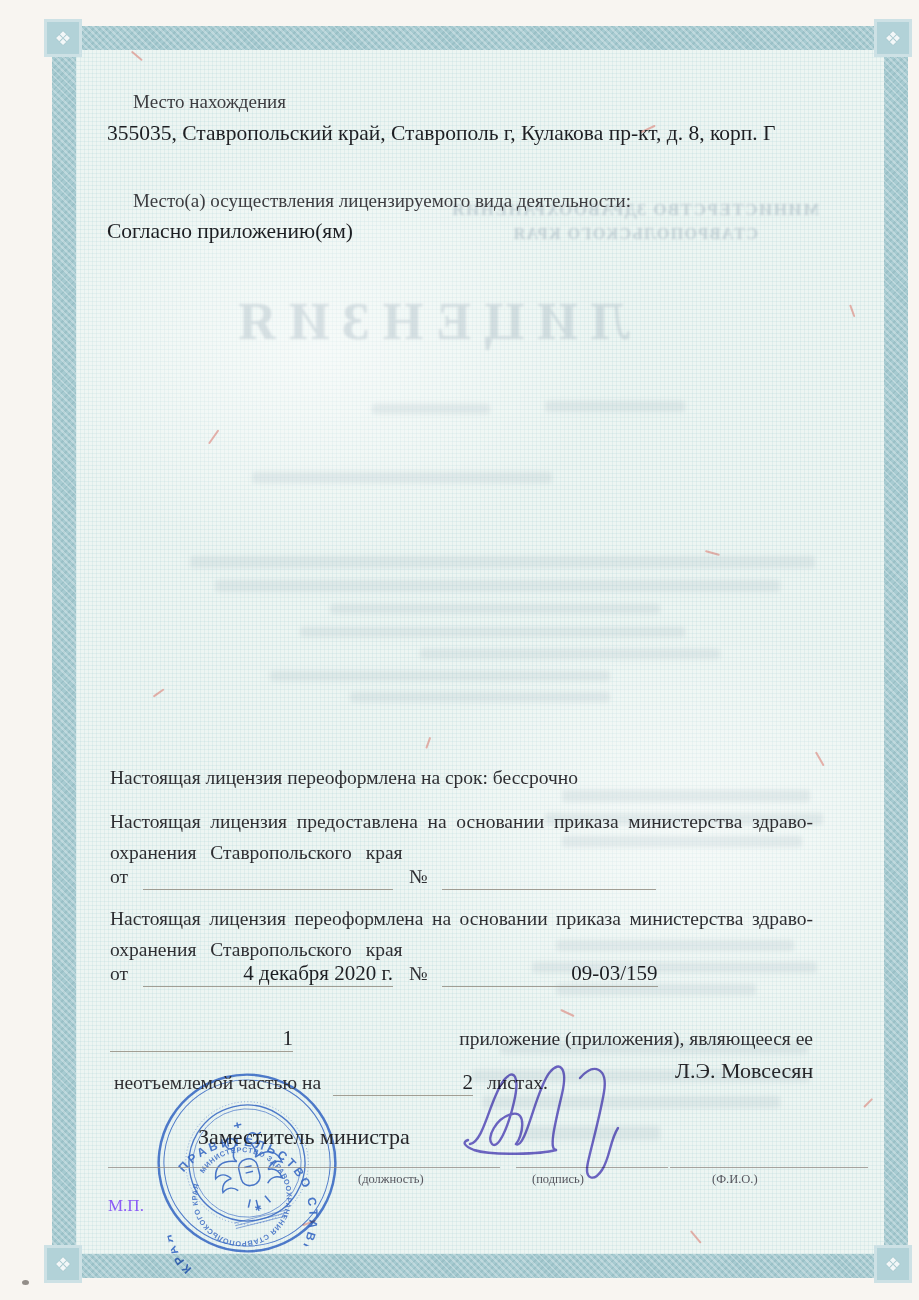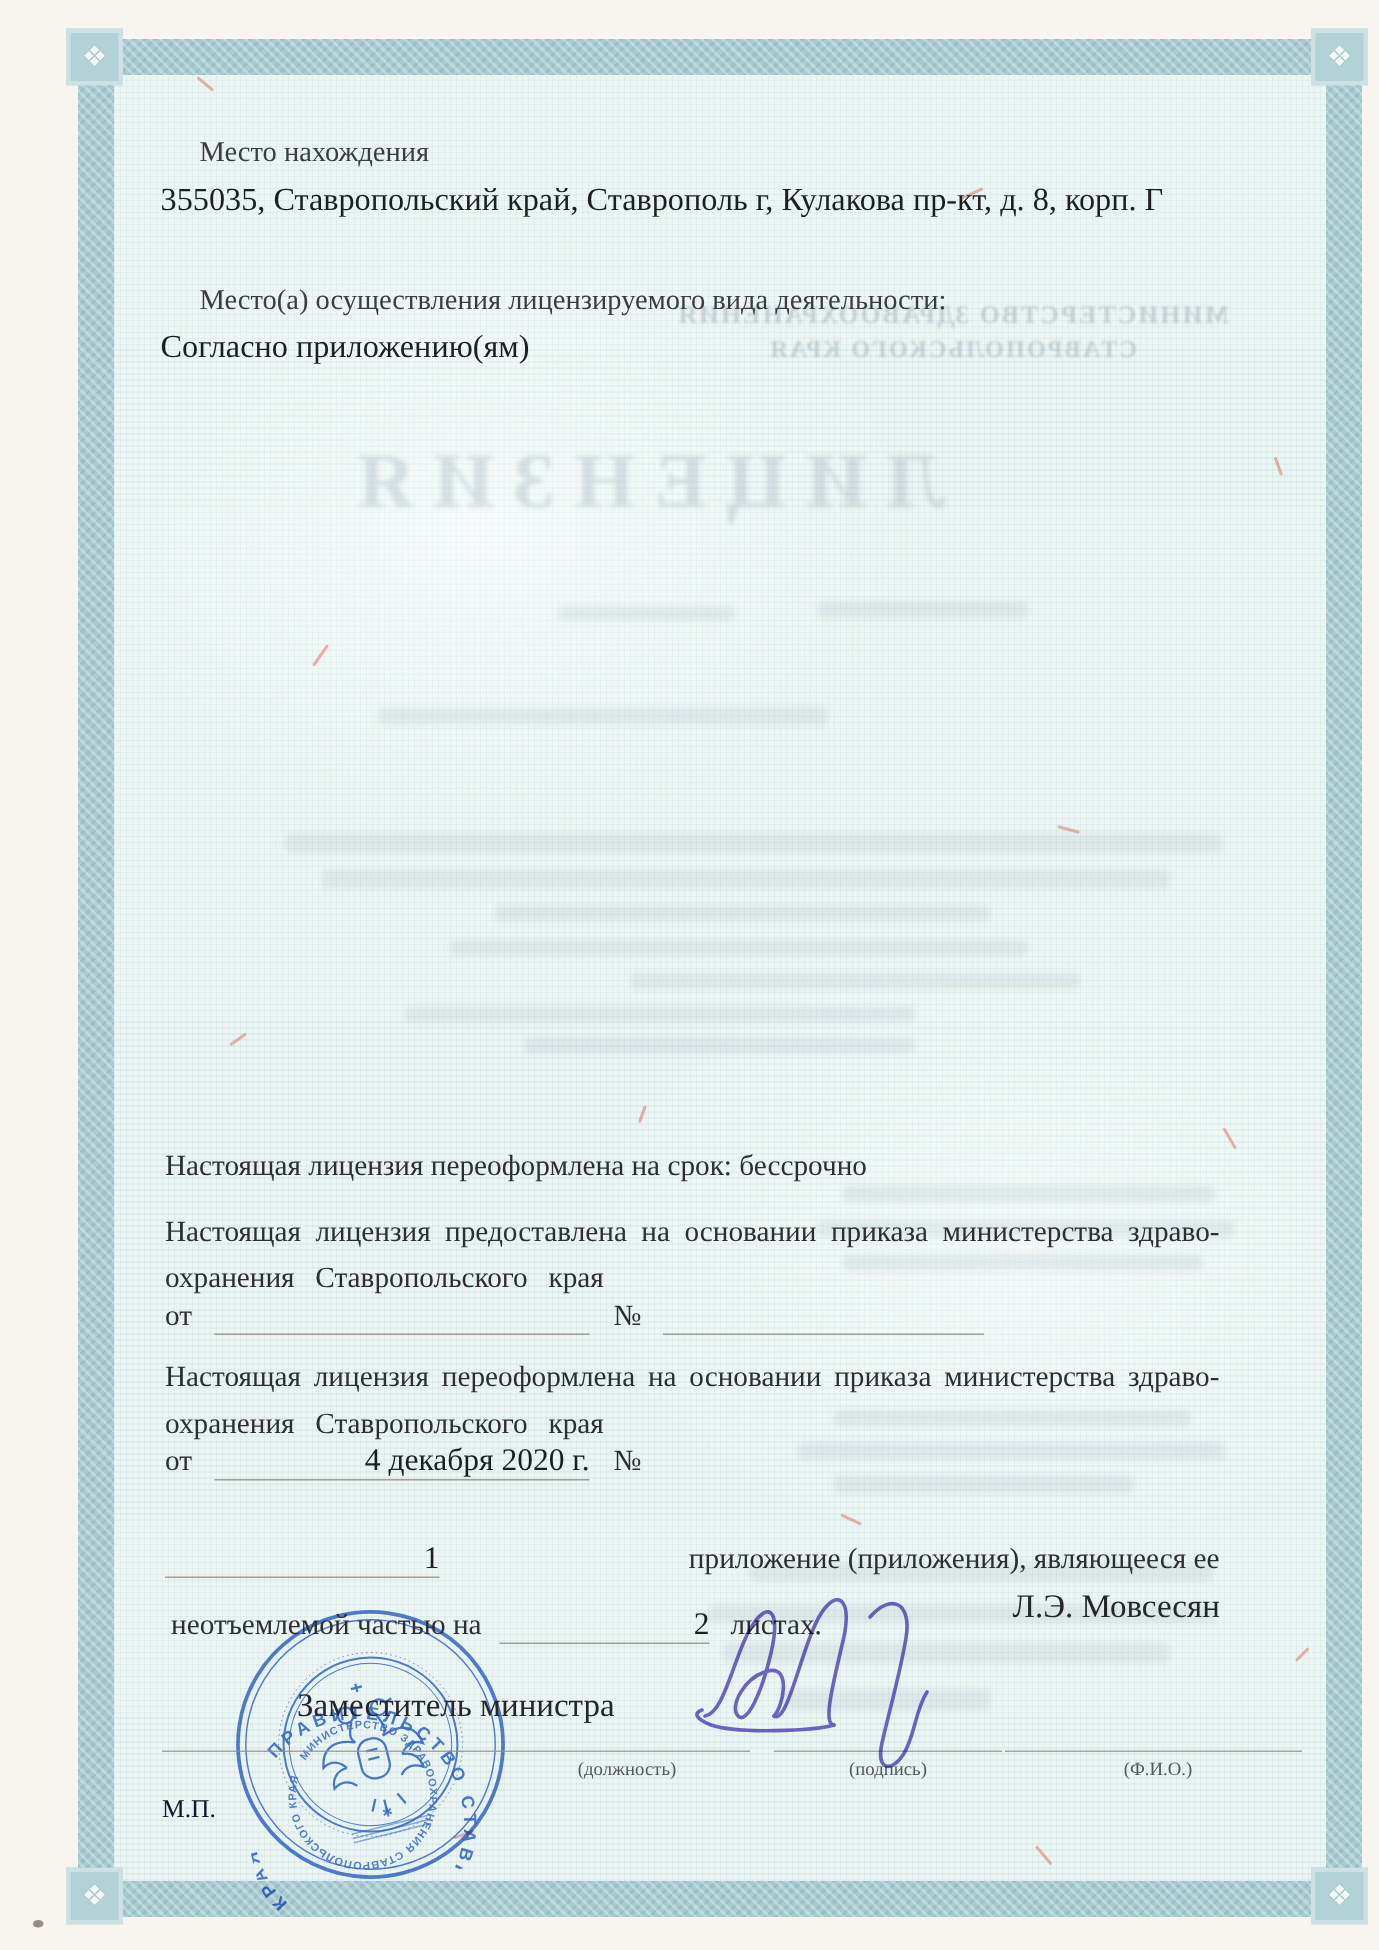--- a/index.html
+++ b/index.html
@@ -39,21 +39,21 @@
   .para{position:absolute;width:703px;font-size:19.5px;color:#2e2e32;line-height:31px;}
   .para .j{display:block;text-align:justify;text-align-last:justify;}
   .para .w{display:block;word-spacing:9px;}
 
   .fill-line{display:inline-block;border-bottom:1.4px solid rgba(148,142,132,.85);
              text-align:right;vertical-align:baseline;}
   .fill-val{font-size:21px;color:#1d1e22;}
 
   .row{position:absolute;display:flex;align-items:baseline;}
 
-  .caption{position:absolute;font-size:12.5px;color:#56565e;text-align:center;}
+  .caption{position:absolute;font-size:12.5px;color:#56565e;text-align:left;}
   .sigline{position:absolute;border-bottom:1.2px solid rgba(148,142,136,.8);height:1px;}
 
   
   .bleed{position:absolute;transform:scaleX(-1);color:rgba(148,166,179,.45);
          filter:blur(.8px);text-align:center;white-space:nowrap;}
   .bleed-title{font-weight:bold;letter-spacing:13px;font-size:52px;
                color:rgba(152,170,182,.32);filter:blur(1.3px);}
   .smudge{position:absolute;background:rgba(160,178,190,.20);filter:blur(2.2px);
           border-radius:4px;}
 
@@ -147,20 +147,21 @@
 
 <div class="para ztext" style="left:110px;top:903px;">
   <span class="j">Настоящая лицензия переоформлена на основании приказа министерства здраво-</span>
   <span class="w">охранения Ставропольского края</span>
 </div>
 
 <div class="row ztext" style="left:110px;top:961px;width:703px;height:28px;">
   <span class="body-text">от</span>
   <span class="fill-line" style="width:250px;margin-left:15px;"><span class="fill-val">4 декабря 2020 г.</span></span>
   <span class="body-text" style="margin-left:16px;">№</span>
+  <span class="fill-line" style="width:216px;margin-left:14px;"><span class="fill-val">09-03/159</span></span>
 </div>
 
 <div class="row ztext" style="left:110px;top:1026px;width:703px;justify-content:space-between;">
   <span class="fill-line" style="width:183px;"><span class="fill-val">1</span></span>
   <span class="body-text">приложение (приложения), являющееся ее</span>
 </div>
 
 <div class="row ztext" style="left:114px;top:1070px;">
   <span class="body-text">неотъемлемой частью на</span>
   <span class="fill-line" style="width:140px;margin-left:12px;"><span class="fill-val">2</span></span>
@@ -216,13 +217,13 @@
 <div class="t ztext" style="left:675px;top:1058px;font-size:22px;color:#26262a;">Л.Э. Мовсесян</div>
 
 <div class="sigline ztext" style="left:108px;top:1166px;width:392px;"></div>
 <div class="sigline ztext" style="left:516px;top:1166px;width:152px;"></div>
 <div class="sigline ztext" style="left:670px;top:1166px;width:198px;"></div>
 
 <div class="caption ztext" style="left:358px;top:1172px;width:120px;">(должность)</div>
 <div class="caption ztext" style="left:532px;top:1172px;width:120px;">(подпись)</div>
 <div class="caption ztext" style="left:712px;top:1172px;width:120px;">(Ф.И.О.)</div>
 
-<div class="t ztext" style="left:108px;top:1196px;font-size:17px;color:#0f172a;">М.П.</div>
+<div class="t ztext" style="left:108px;top:1196px;font-size:17px;color:#8b5cf6;">М.П.</div>
 
 </body></html>

